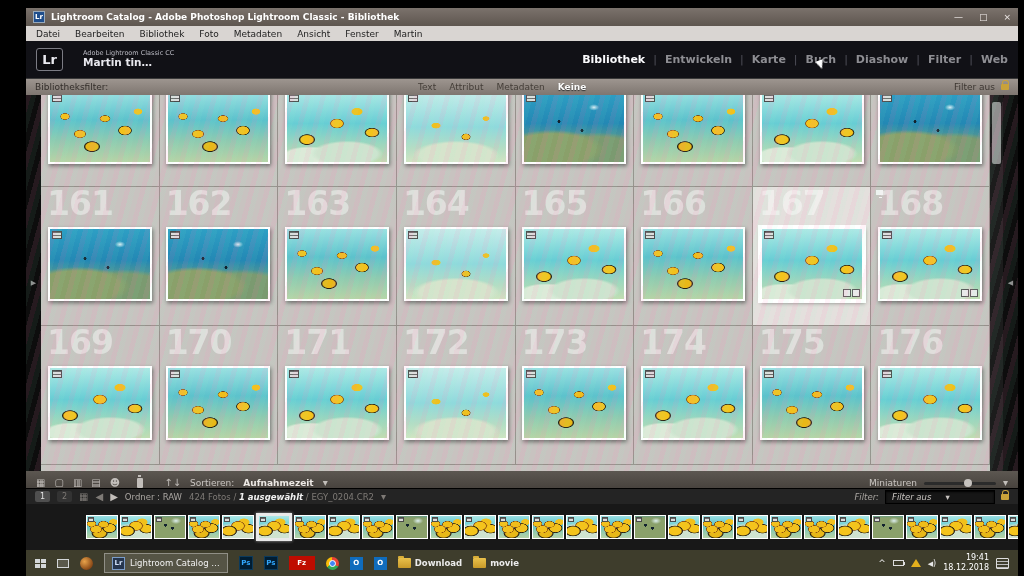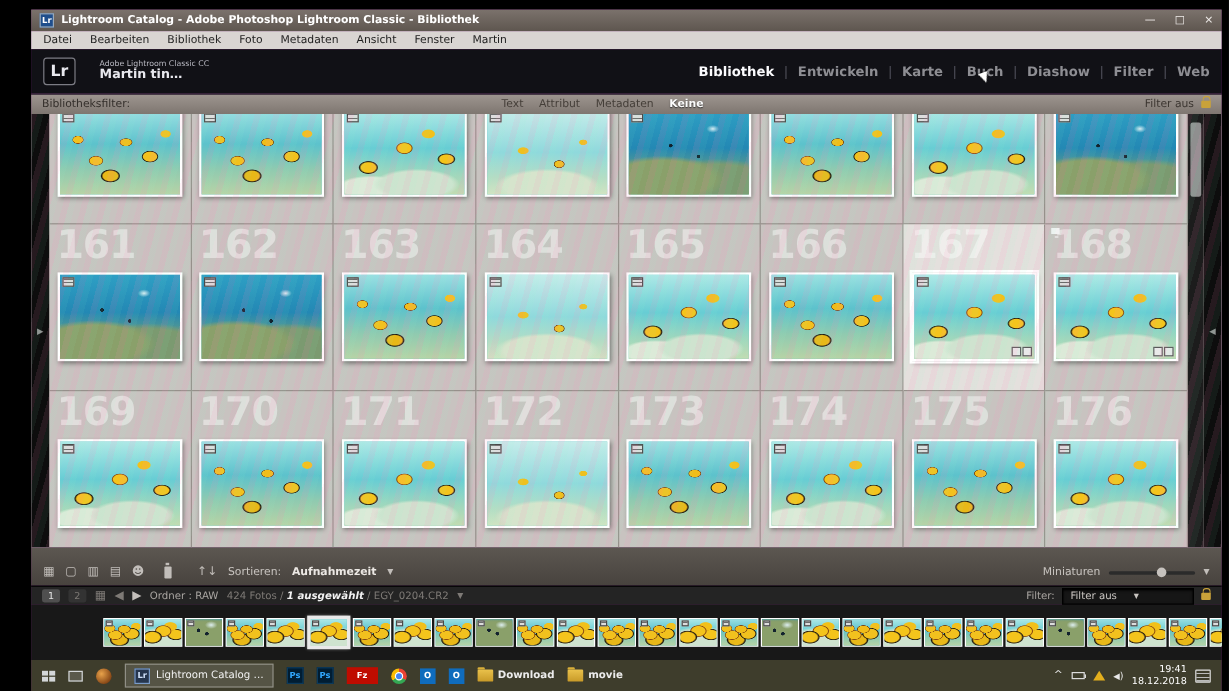--- a/index.html
+++ b/index.html
@@ -60,42 +60,42 @@
   .vscroll{width:13px;background:#1c1c1c;position:relative;flex:none;}
   .vthumb{position:absolute;top:7px;left:2px;right:2px;height:62px;background:#8f8f8f;border-radius:2px;}
 
   
   .v1{background-image:radial-gradient(ellipse 8px 5px at 70% 22%,rgba(225,242,246,.95),transparent 65%),radial-gradient(circle 2px at 35% 42%,#12222e 0 70%,transparent 80%),radial-gradient(circle 2px at 58% 55%,#12222e 0 70%,transparent 80%),radial-gradient(ellipse 70px 26px at 28% 82%,#8aa06a 0 60%,transparent 75%),radial-gradient(ellipse 80px 30px at 72% 90%,#7b9a70 0 60%,transparent 75%),linear-gradient(180deg,#2e9fc4 0%,#2388b4 45%,#5d9a8a 70%,#8aa578 100%);}
   .v2{background-image:radial-gradient(ellipse 7px 5px at 15% 35%,#f2c11e 0 55%,#8a4a12 62%,transparent 70%),radial-gradient(ellipse 9px 6px at 30% 60%,#f2c11e 0 55%,#8a4a12 62%,transparent 70%),radial-gradient(ellipse 8px 5px at 55% 38%,#f0bd1a 0 55%,#7a420f 62%,transparent 70%),radial-gradient(ellipse 10px 7px at 75% 55%,#f2c11e 0 55%,#221b10 64%,transparent 72%),radial-gradient(ellipse 7px 5px at 88% 28%,#f2c11e 0 55%,transparent 66%),radial-gradient(ellipse 12px 8px at 42% 78%,#e8b818 0 50%,#1c1610 62%,transparent 70%),linear-gradient(180deg,#9adfe2 0%,#5cc2cc 40%,#8fcab0 70%,#b7d3a6 100%);}
   .v3{background-image:radial-gradient(ellipse 12px 8px at 20% 68%,#f4c41c 0 50%,#241c12 62%,transparent 70%),radial-gradient(ellipse 10px 7px at 50% 45%,#f4c41c 0 55%,#8a4a12 64%,transparent 72%),radial-gradient(ellipse 9px 6px at 70% 28%,#f2c01a 0 55%,transparent 66%),radial-gradient(ellipse 11px 7px at 85% 58%,#f4c41c 0 50%,#241c12 62%,transparent 70%),radial-gradient(ellipse 50px 18px at 60% 88%,#cfe3cf 0 60%,transparent 72%),radial-gradient(ellipse 40px 14px at 22% 92%,#dcead8 0 60%,transparent 72%),linear-gradient(180deg,#aee8e6 0%,#67cdd4 45%,#9ed6bd 75%,#c2dcb2 100%);}
   .v4{background-image:radial-gradient(ellipse 8px 5px at 30% 48%,#eec01f 0 50%,transparent 62%),radial-gradient(ellipse 7px 5px at 60% 64%,#eec01f 0 50%,#6a3c10 60%,transparent 68%),radial-gradient(ellipse 6px 4px at 80% 38%,#eec01f 0 50%,transparent 62%),radial-gradient(ellipse 60px 20px at 50% 90%,#d6e4cc 0 60%,transparent 72%),linear-gradient(180deg,#c5ecea 0%,#8fd9dc 50%,#b5dcc4 80%,#d0e4c2 100%);}
 
   
-  .toolbar{height:17px;background:linear-gradient(#5c5751,#48433e);display:flex;align-items:flex-start;gap:9px;padding:16px 10px;font-size:9px;color:#c9c5c1;flex:none;}
+  .toolbar{height:17px;background:linear-gradient(#5c5751,#48433e);display:flex;align-items:flex-end;gap:9px;padding:0 10px;font-size:9px;color:#c9c5c1;flex:none;}
   .tbi{font-size:10px;line-height:1;color:#c2beba;cursor:default;}
   .ic1:before{content:'▦';} .ic2:before{content:'▢';} .ic3:before{content:'▥';} .ic4:before{content:'▤';} .ic5:before{content:'☻';}
   .spray{width:6px;height:10px;background:#c2beba;border-radius:1px;position:relative;margin-left:8px;}
   .spray:before{content:'';position:absolute;top:-3px;left:1px;width:3px;height:2px;background:#c2beba;}
   .sortdir{margin-left:12px;}
   .sortdir:before{content:'↑↓';}
   .sortval{color:#ece8e4;font-weight:bold;}
   .caret:before{content:'▾';}
   .tb-right{margin-left:auto;display:flex;align-items:center;gap:7px;}
   .slider{width:72px;height:3px;background:#2b2b2b;border-radius:2px;position:relative;}
   .sknob{position:absolute;left:55%;top:-3px;width:8px;height:8px;background:#c6c2be;border-radius:50%;}
 
   
   .fsh{height:16px;background:#242424;display:flex;align-items:center;gap:7px;padding:0 9px;font-size:8.5px;color:#a9a5a1;flex:none;border-top:1px solid #000;}
   .monbtn{min-width:15px;height:11px;background:#4f4f4f;color:#e2e2e2;font-size:8px;display:flex;align-items:center;justify-content:center;border-radius:2px;}
   .monbtn.dim{background:#333;color:#8e8e8e;}
   .gridglyph:before{content:'▦';}
   .arrow-l:before{content:'◀';} .arrow-r:before{content:'▶';}
   .fsh .dim{color:#7e7a76;}
   .fs-sel{color:#f2f2f2;font-weight:bold;font-style:italic;}
-  .fsh-right{margin-left:auto;display:flex;align-items:center;gap:6px;}
+  .fsh-right{margin-left:auto;display:flex;align-items:center;gap:6px;font-style:italic;}
   .dd{background:#161616;border:1px solid #000;box-shadow:inset 0 1px 2px #000;color:#c9c5c1;padding:1px 6px;display:flex;gap:14px;align-items:center;min-width:110px;}
 
   
   .filmstrip{height:46px;background:#181818;display:flex;align-items:center;gap:2px;padding-left:60px;overflow:hidden;flex:none;}
   .fthumb{background:#fff;padding:1px;flex:none;}
   .fthumb.fsel{background:#e9e9e9;padding:3px;box-shadow:0 0 3px rgba(255,255,255,.6);}
 
   
   .taskbar{height:26px;background:#3e3d2c;display:flex;align-items:center;gap:11px;padding:0 9px;flex:none;}
   .win{display:grid;grid-template-columns:5px 5px;grid-template-rows:4px 4px;gap:1px;}

